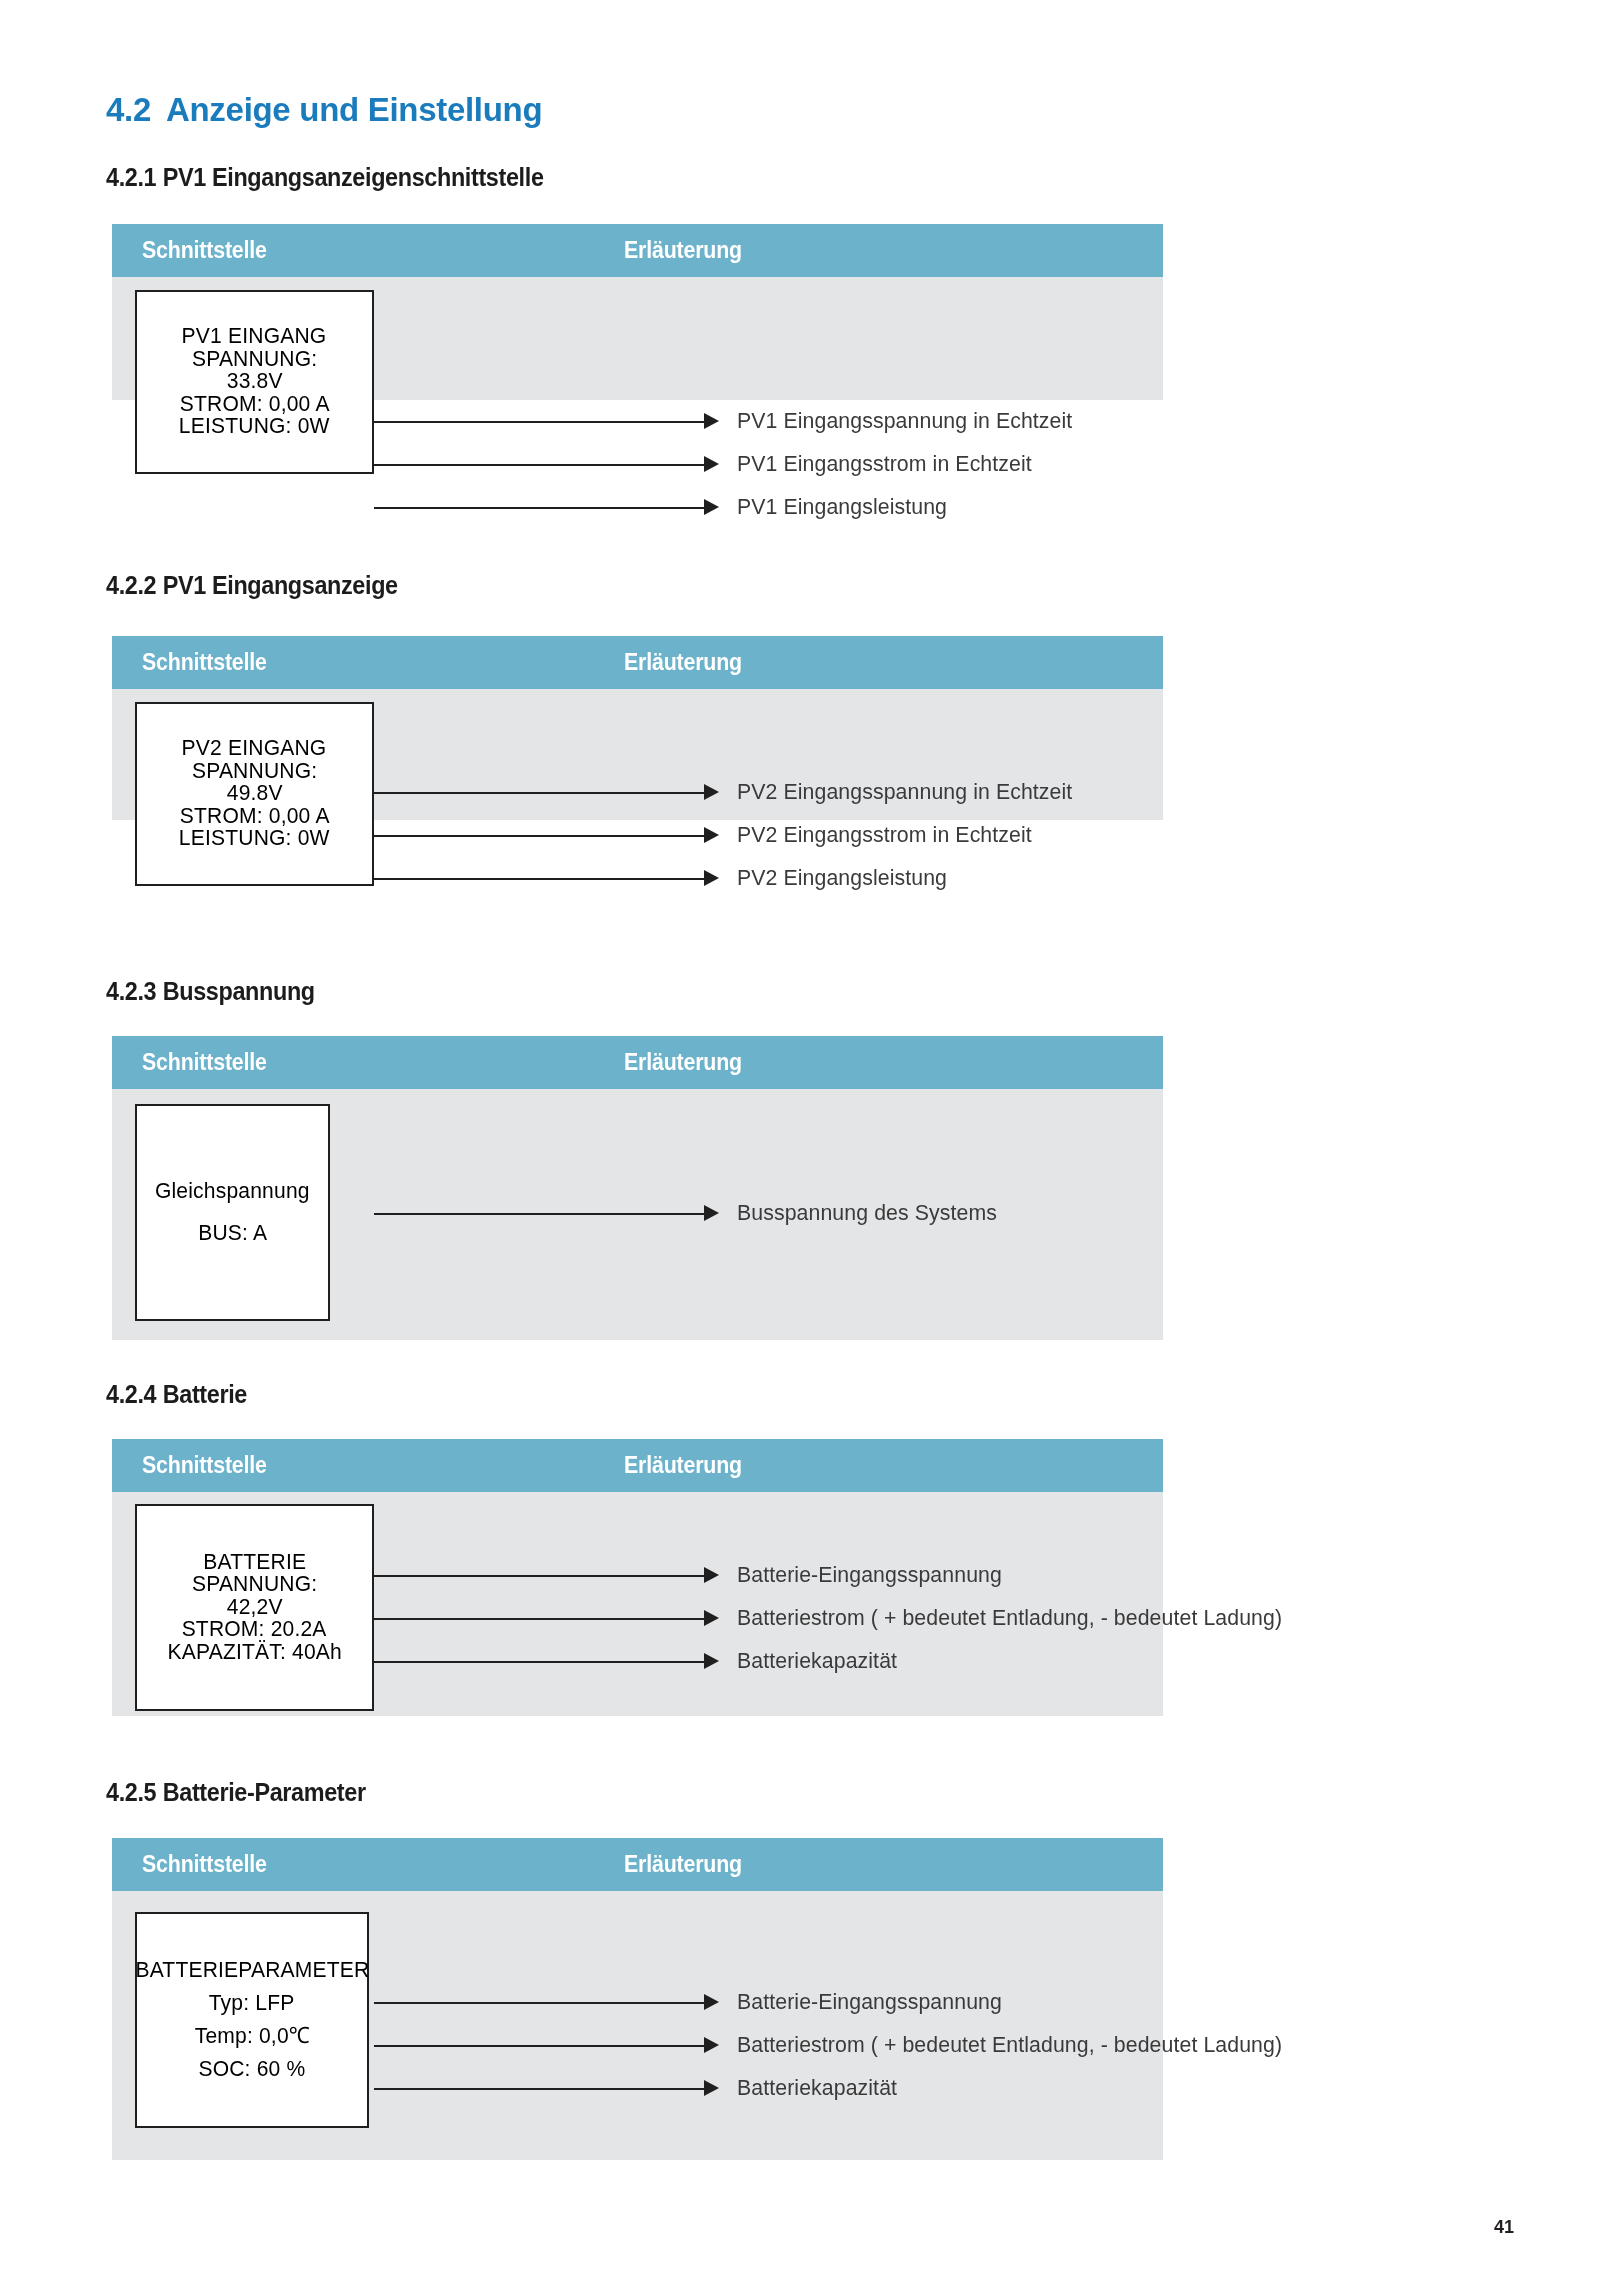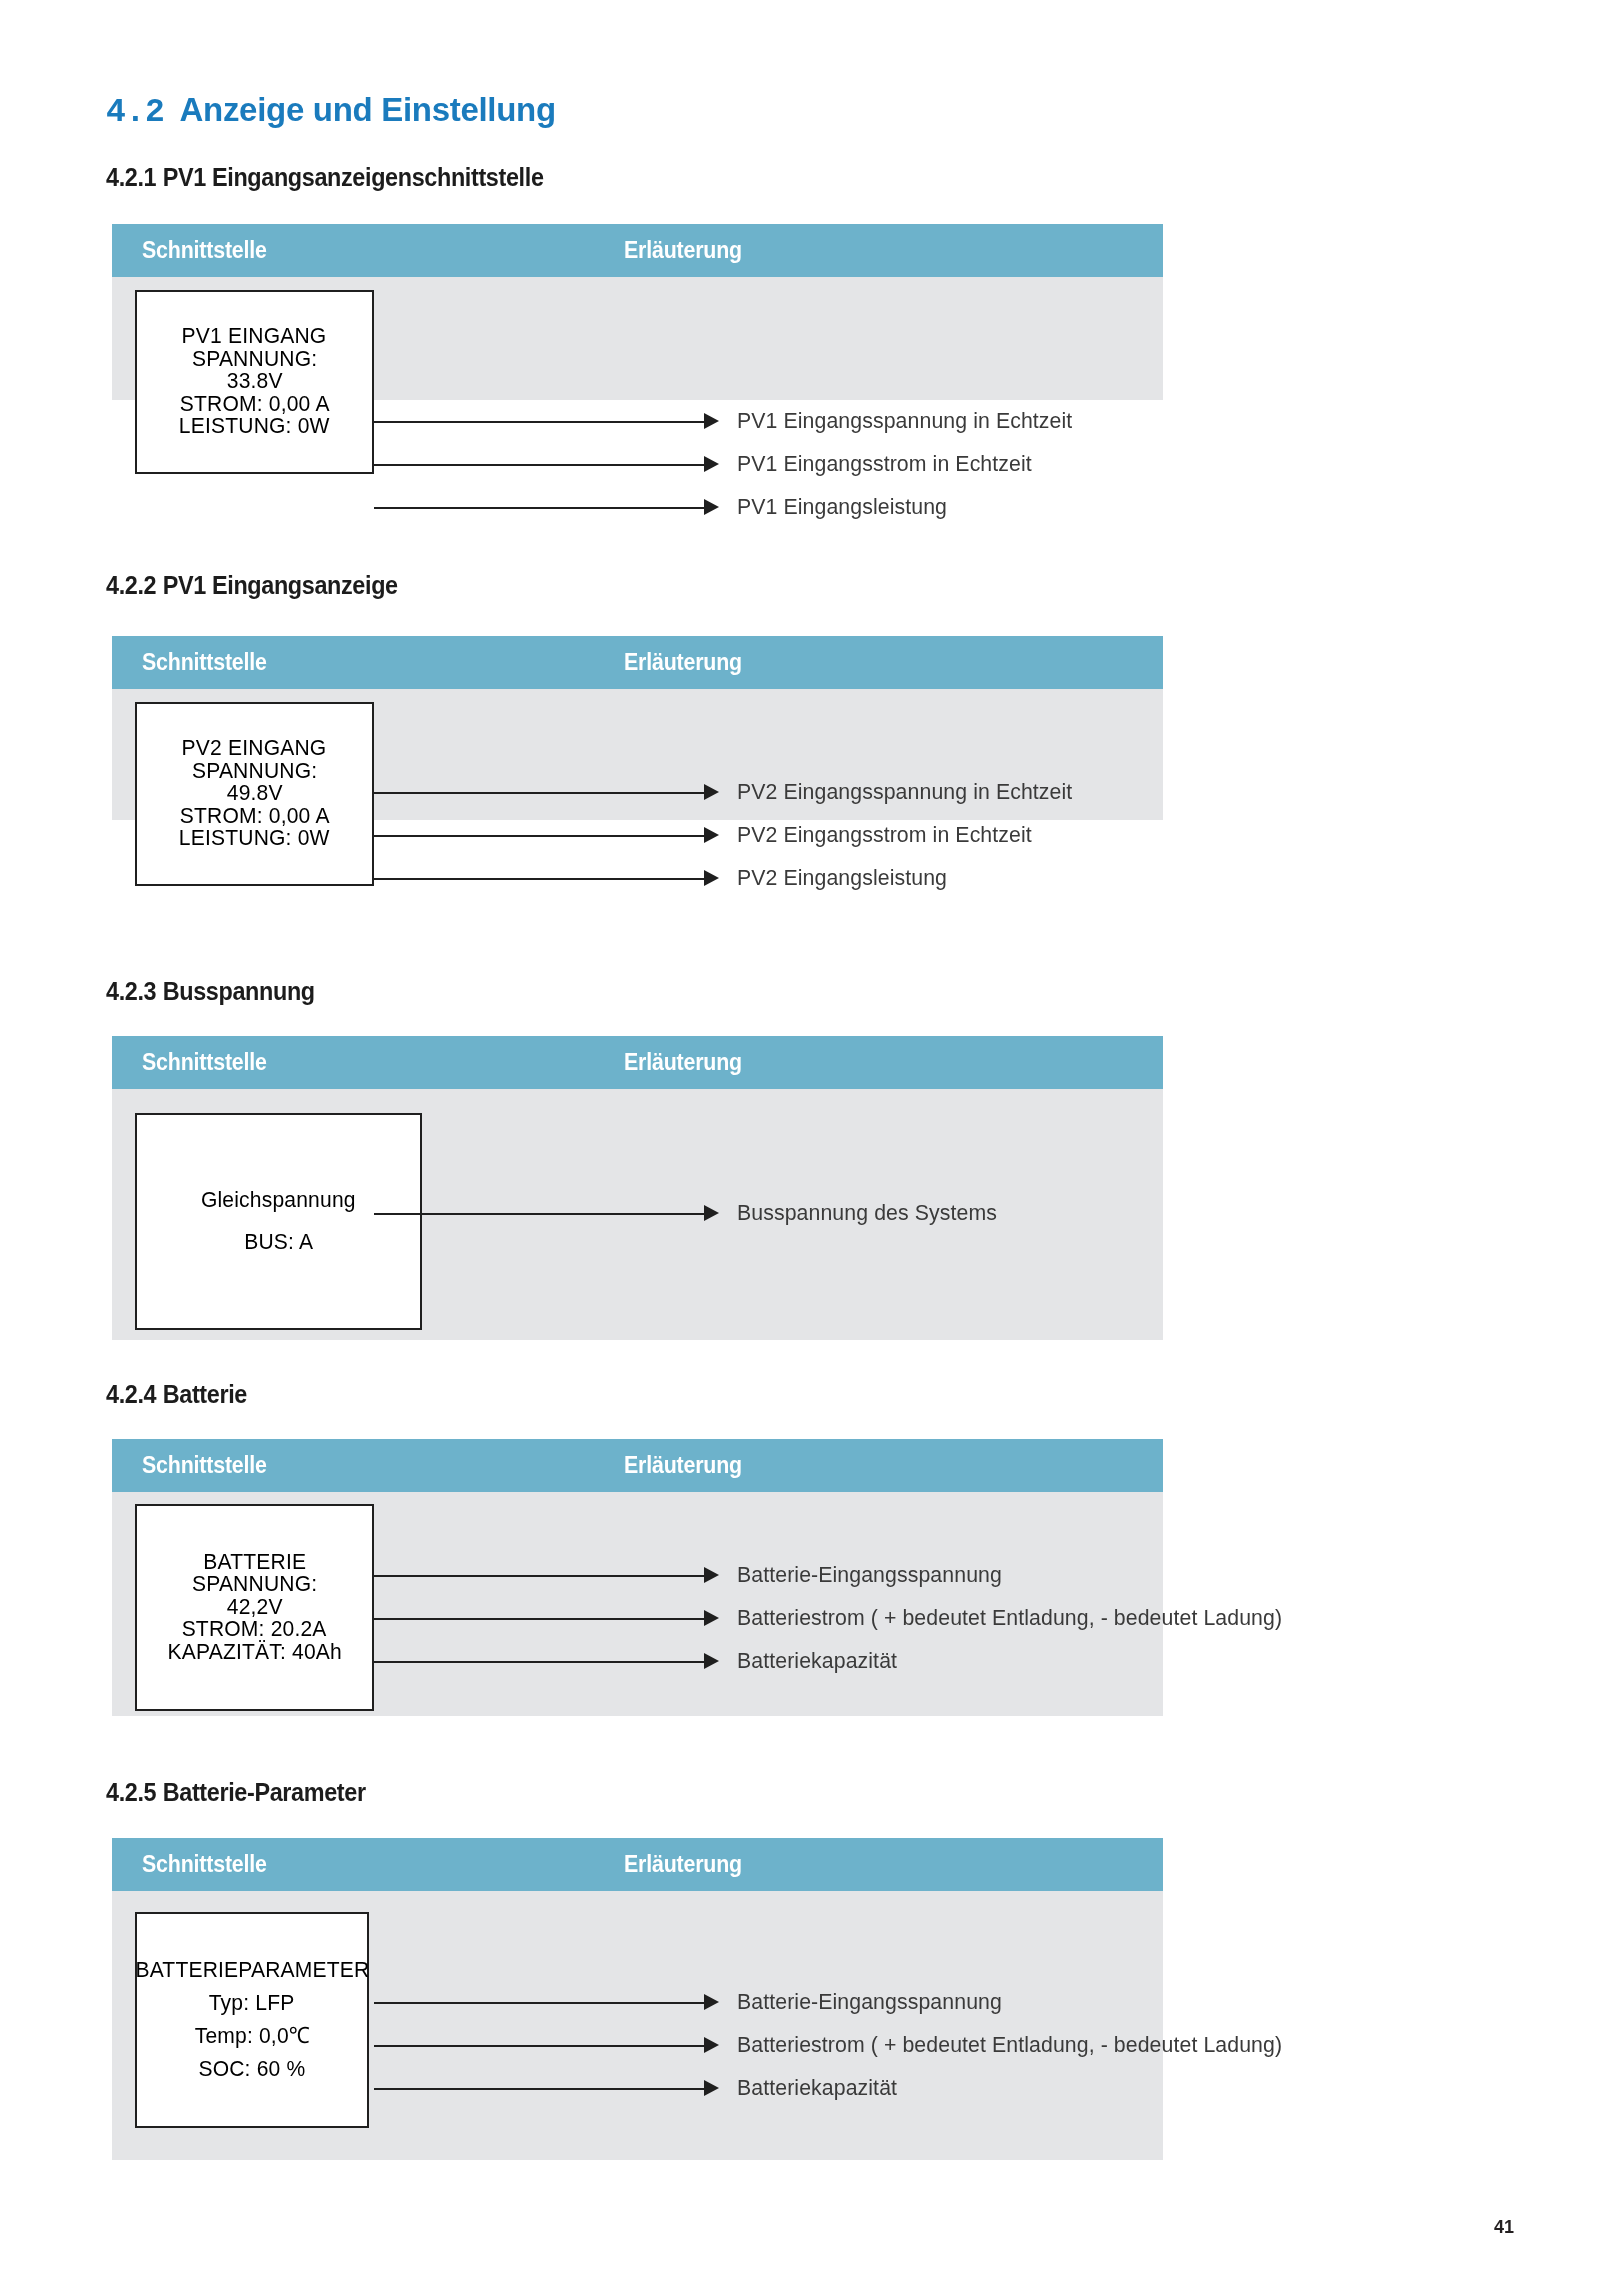--- a/index.html
+++ b/index.html
@@ -28,21 +28,21 @@
     position: absolute;
     left: 106px;
     top: 91px;
     font-size: 33px;
     font-weight: bold;
     color: #1a7bbd;
     letter-spacing: -0.3px;
     white-space: nowrap;
     font-stretch: condensed;
   }
-  .h2 .num { margin-right: 15px; font-family: Liberation Mono, monospace; }
+  .h2 .num { margin-right: 15px; }
 
   .h3 {
     position: absolute;
     left: 106px;
     font-size: 26px;
     font-weight: bold;
     color: #1c1c1c;
     letter-spacing: -0.4px;
     white-space: nowrap;
     transform: scaleX(0.90);
@@ -210,21 +210,21 @@
   <div class="h3" style="top:976px;">
     <span class="num">4.2.3</span><span>Busspannung</span>
   </div>
 
   <div class="tbl" style="top:1036px;">
     <div class="tbl-head">
       <div class="th th-a">Schnittstelle</div>
       <div class="th th-b">Erläuterung</div>
     </div>
     <div class="tbl-body" style="height:251px;">
-      <div class="lcd" style="top:24px; width:287px; height:217px;">
+      <div class="lcd" style="top:15px; width:195px; height:217px;">
         <div class="ln" style="margin-bottom:19.7px;">Gleichspannung</div>
         <div class="ln">BUS: A</div>
       </div>
 
       <div class="arrow-line" style="left:262px; top:124px; width:331px;"></div>
       <div class="arrow-head" style="left:592px; top:116px;"></div>
       <div class="expl" style="left:625px; top:111px;">Busspannung des Systems</div>
     </div>
   </div>
 

